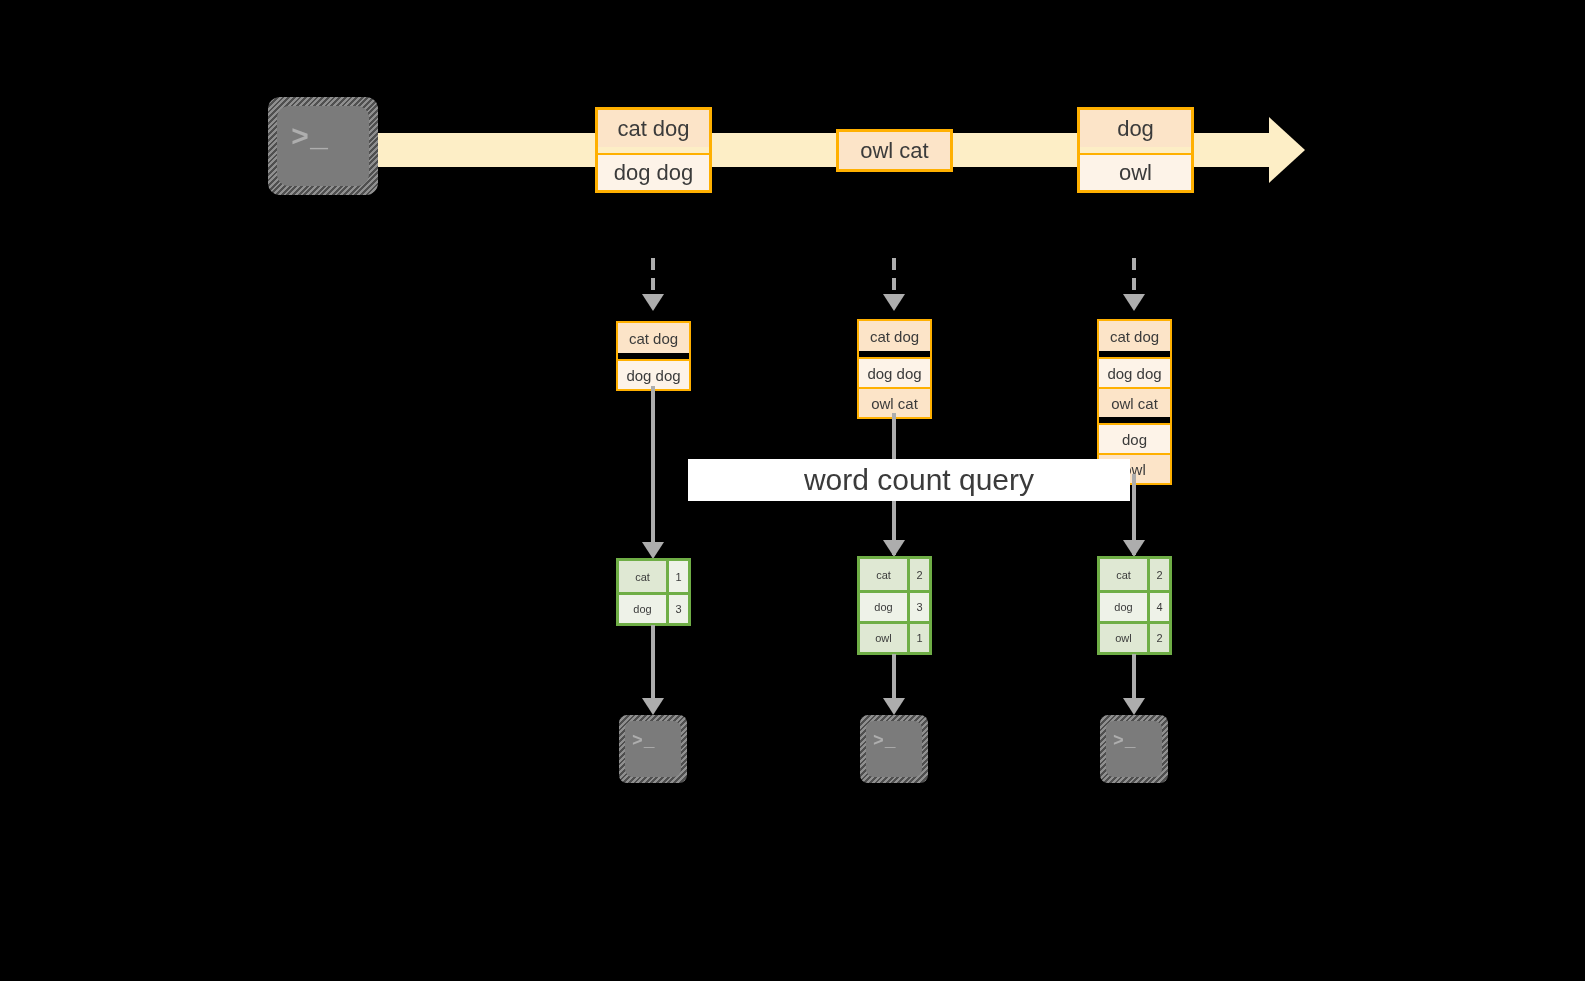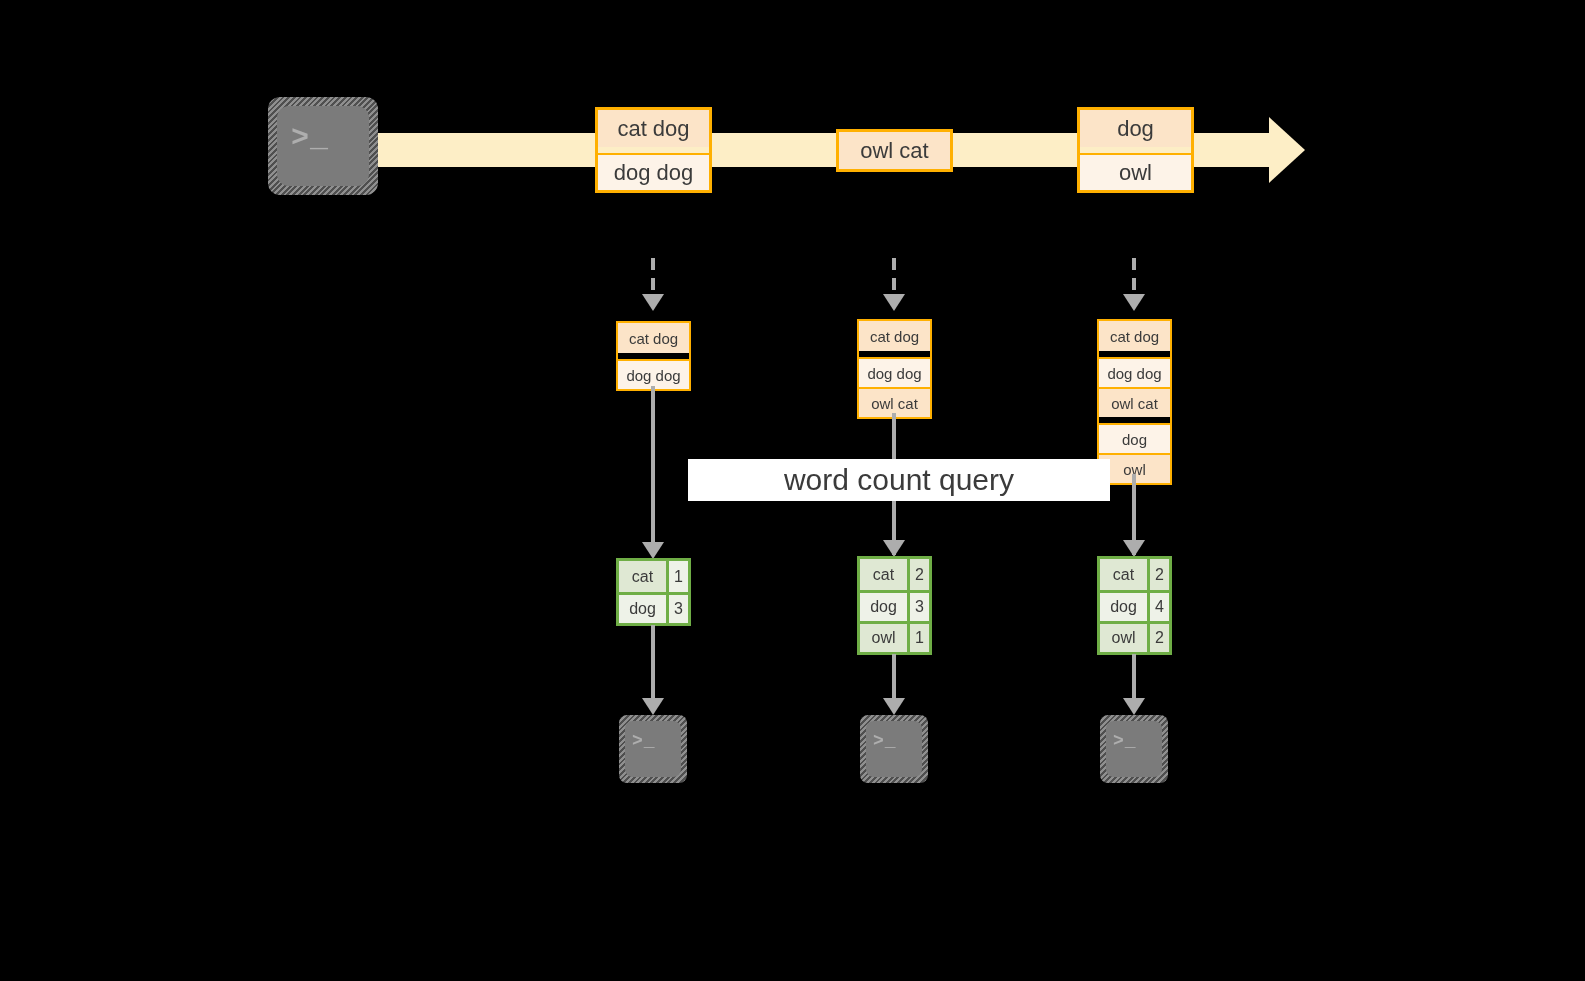--- a/index.html
+++ b/index.html
@@ -48,38 +48,38 @@
   
   .obox.mid{border-width:2px;}
   .obox.mid .ocell{height:30px;font-size:15px;}
 
   
   .gbox{position:absolute;box-sizing:border-box;border:3px solid #6fae46;
         display:flex;flex-direction:column;}
   .grow{display:flex;height:31px;box-sizing:border-box;}
   .grow+.grow{border-top:3px solid #6fae46;}
   .gcell{box-sizing:border-box;display:flex;align-items:center;
-         color:#3b3b3b;font-size:16px;}
+         color:#3b3b3b;font-size:11px;}
   .gkey{justify-content:center;flex:0 0 47px;}
   .gval{justify-content:center;flex:1 1 auto;border-left:3px solid #6fae46;}
   .tone-a{background:#dfe8d3;}
   .tone-b{background:#eef2e8;}
 
   
   .vline{position:absolute;width:4px;background:#adadad;}
   .vdash{position:absolute;width:4px;
     background:repeating-linear-gradient(to bottom,
       #adadad 0px,#adadad 12px,transparent 12px,transparent 20px);}
   .ahead{position:absolute;width:0;height:0;
     border-left:11px solid transparent;border-right:11px solid transparent;
     border-top:17px solid #adadad;}
 
   
   .qband{position:absolute;background:#ffffff;display:flex;
-    align-items:center;justify-content:center;}
+    align-items:center;justify-content:center;padding-left:20px;}
   .qband span{font-size:30px;color:#3b3b3b;white-space:nowrap;}
 </style>
 </head>
 <body>
 
 <div id="stage">
 
   <div class="band" style="left:368px;top:133px;width:901px;height:34px;"></div>
   <div class="bandhead" style="left:1269px;top:117px;"></div>
 

